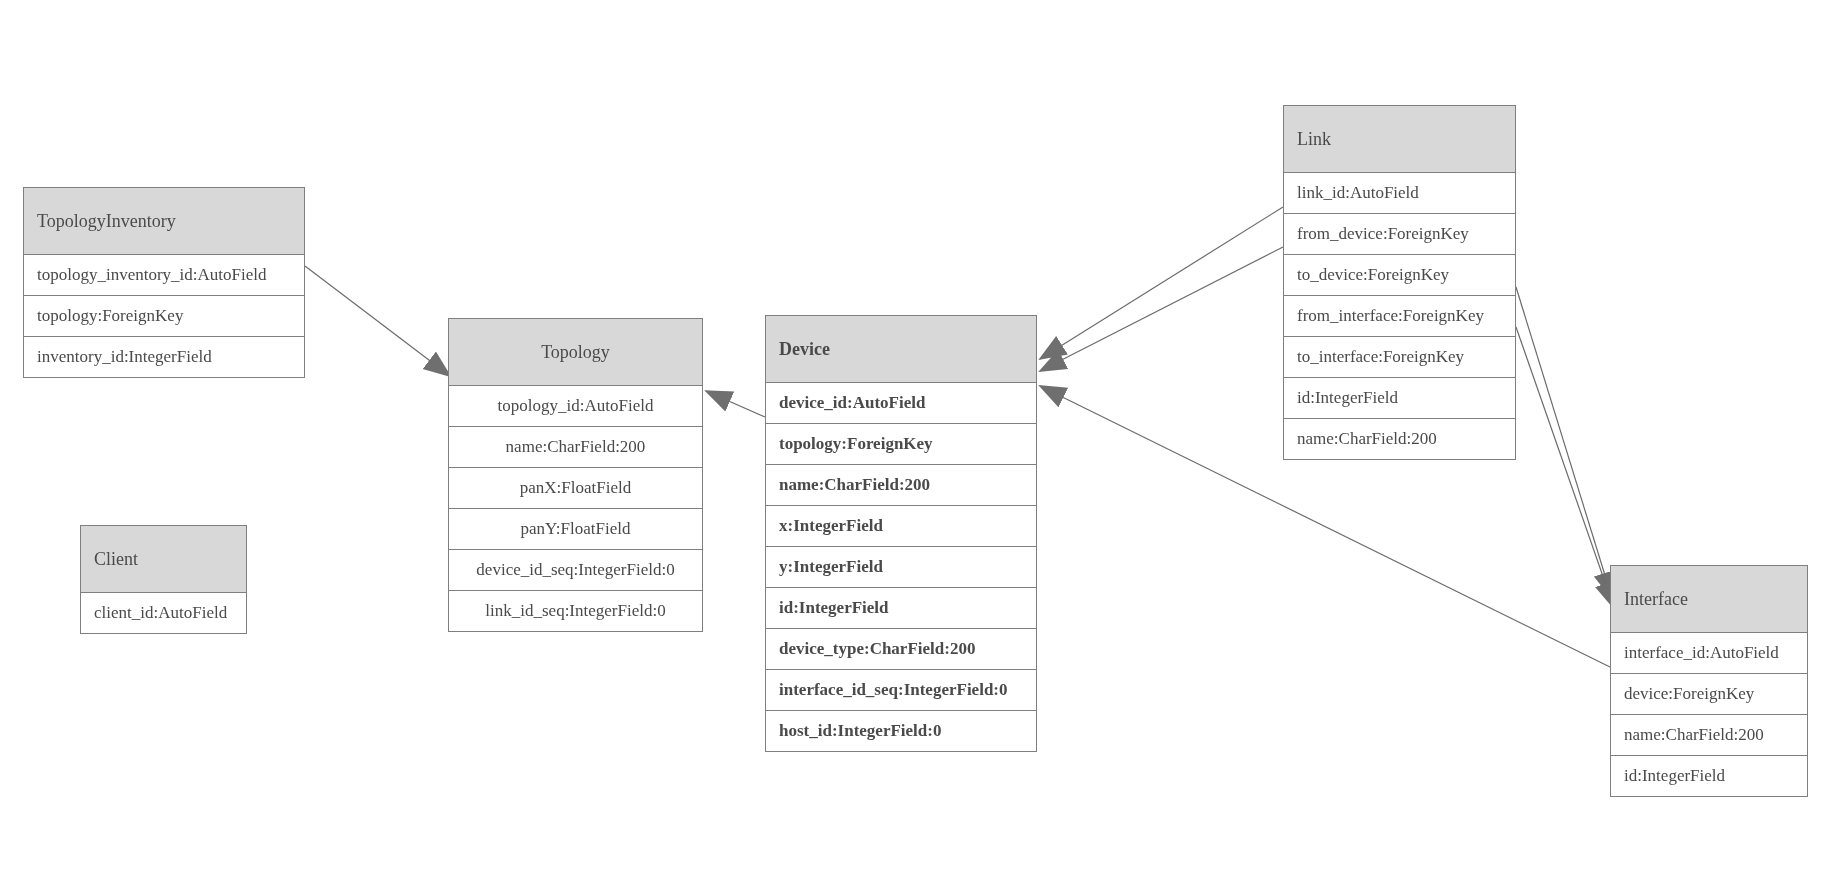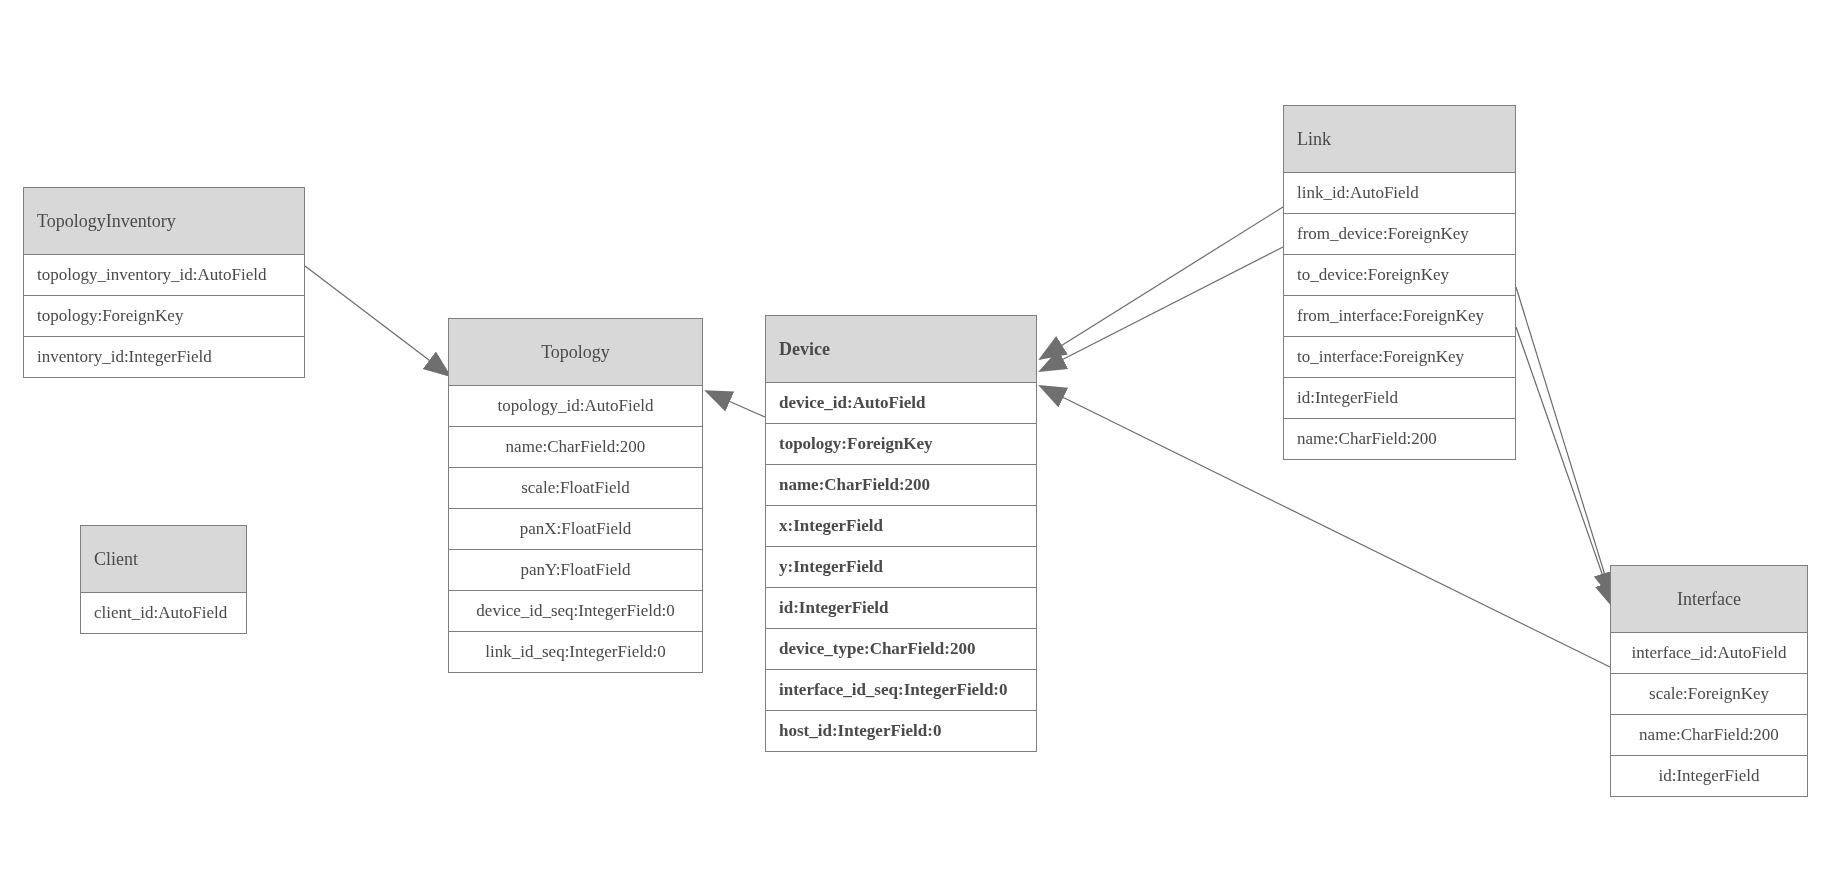--- a/index.html
+++ b/index.html
@@ -71,21 +71,20 @@
 <div class="entity" style="left: 23px; top: 163px; width: 282px; margin-top: 24px;">
       <div class="entity-header">TopologyInventory</div>
       <div class="entity-row">topology_inventory_id:AutoField</div>
       <div class="entity-row">topology:ForeignKey</div>
       <div class="entity-row">inventory_id:IntegerField</div>
     </div>
     <div class="entity" style="left: 448px; top: 318px; width: 255px; text-align: center;">
       <div class="entity-header">Topology</div>
       <div class="entity-row">topology_id:AutoField</div>
       <div class="entity-row">name:CharField:200</div>
-      <div class="entity-row">scale:FloatField</div>
       <div class="entity-row">panX:FloatField</div>
       <div class="entity-row">panY:FloatField</div>
       <div class="entity-row">device_id_seq:IntegerField:0</div>
       <div class="entity-row">link_id_seq:IntegerField:0</div>
     </div>
     <div class="entity" style="left: 80px; top: 525px; width: 167px;">
       <div class="entity-header">Client</div>
       <div class="entity-row">client_id:AutoField</div>
     </div>
     <div class="entity" style="left: 765px; top: 315px; width: 272px; font-weight: bold;">
@@ -103,20 +102,20 @@
     <div class="entity" style="left: 1283px; top: 105px; width: 233px;">
       <div class="entity-header">Link</div>
       <div class="entity-row">link_id:AutoField</div>
       <div class="entity-row">from_device:ForeignKey</div>
       <div class="entity-row">to_device:ForeignKey</div>
       <div class="entity-row">from_interface:ForeignKey</div>
       <div class="entity-row">to_interface:ForeignKey</div>
       <div class="entity-row">id:IntegerField</div>
       <div class="entity-row">name:CharField:200</div>
     </div>
-    <div class="entity" style="left: 1610px; top: 565px; width: 198px; text-align: center;">
+    <div class="entity" style="left: 1610px; top: 565px; width: 198px;">
       <div class="entity-header">Interface</div>
       <div class="entity-row">interface_id:AutoField</div>
-      <div class="entity-row">scale:ForeignKey</div>
+      <div class="entity-row">device:ForeignKey</div>
       <div class="entity-row">name:CharField:200</div>
       <div class="entity-row">id:IntegerField</div>
     </div>
   </div>
 
 </body></html>

